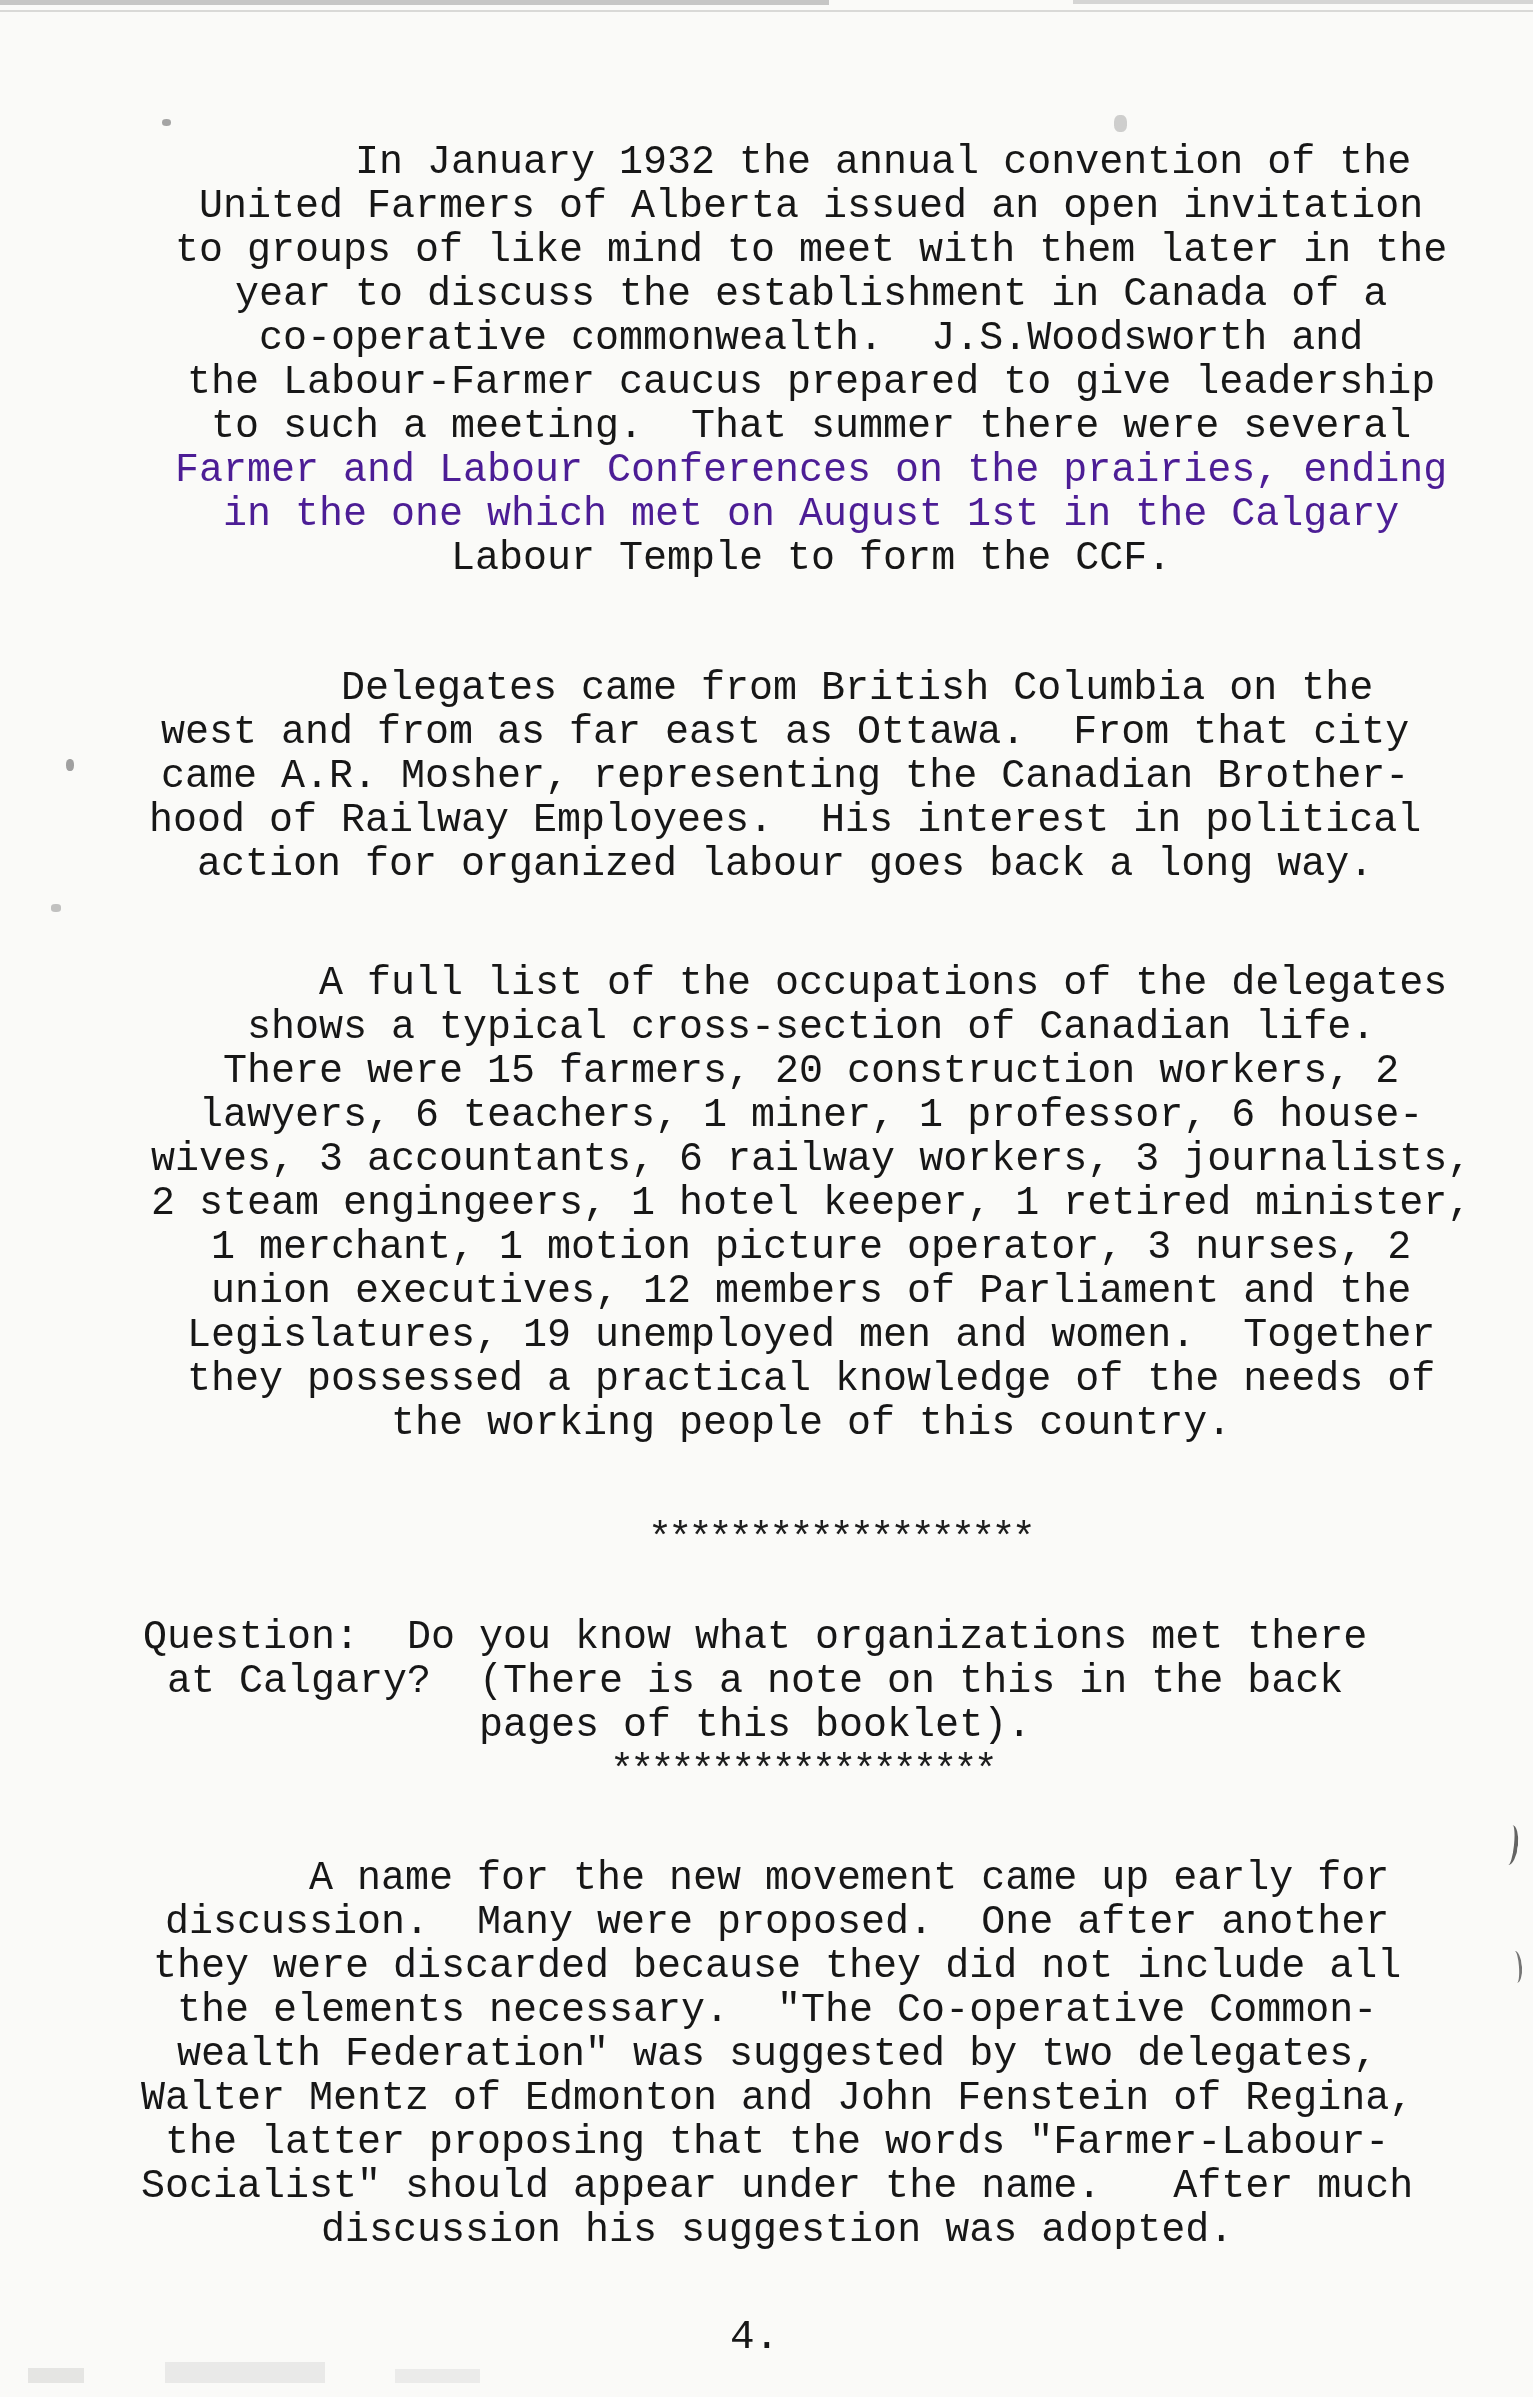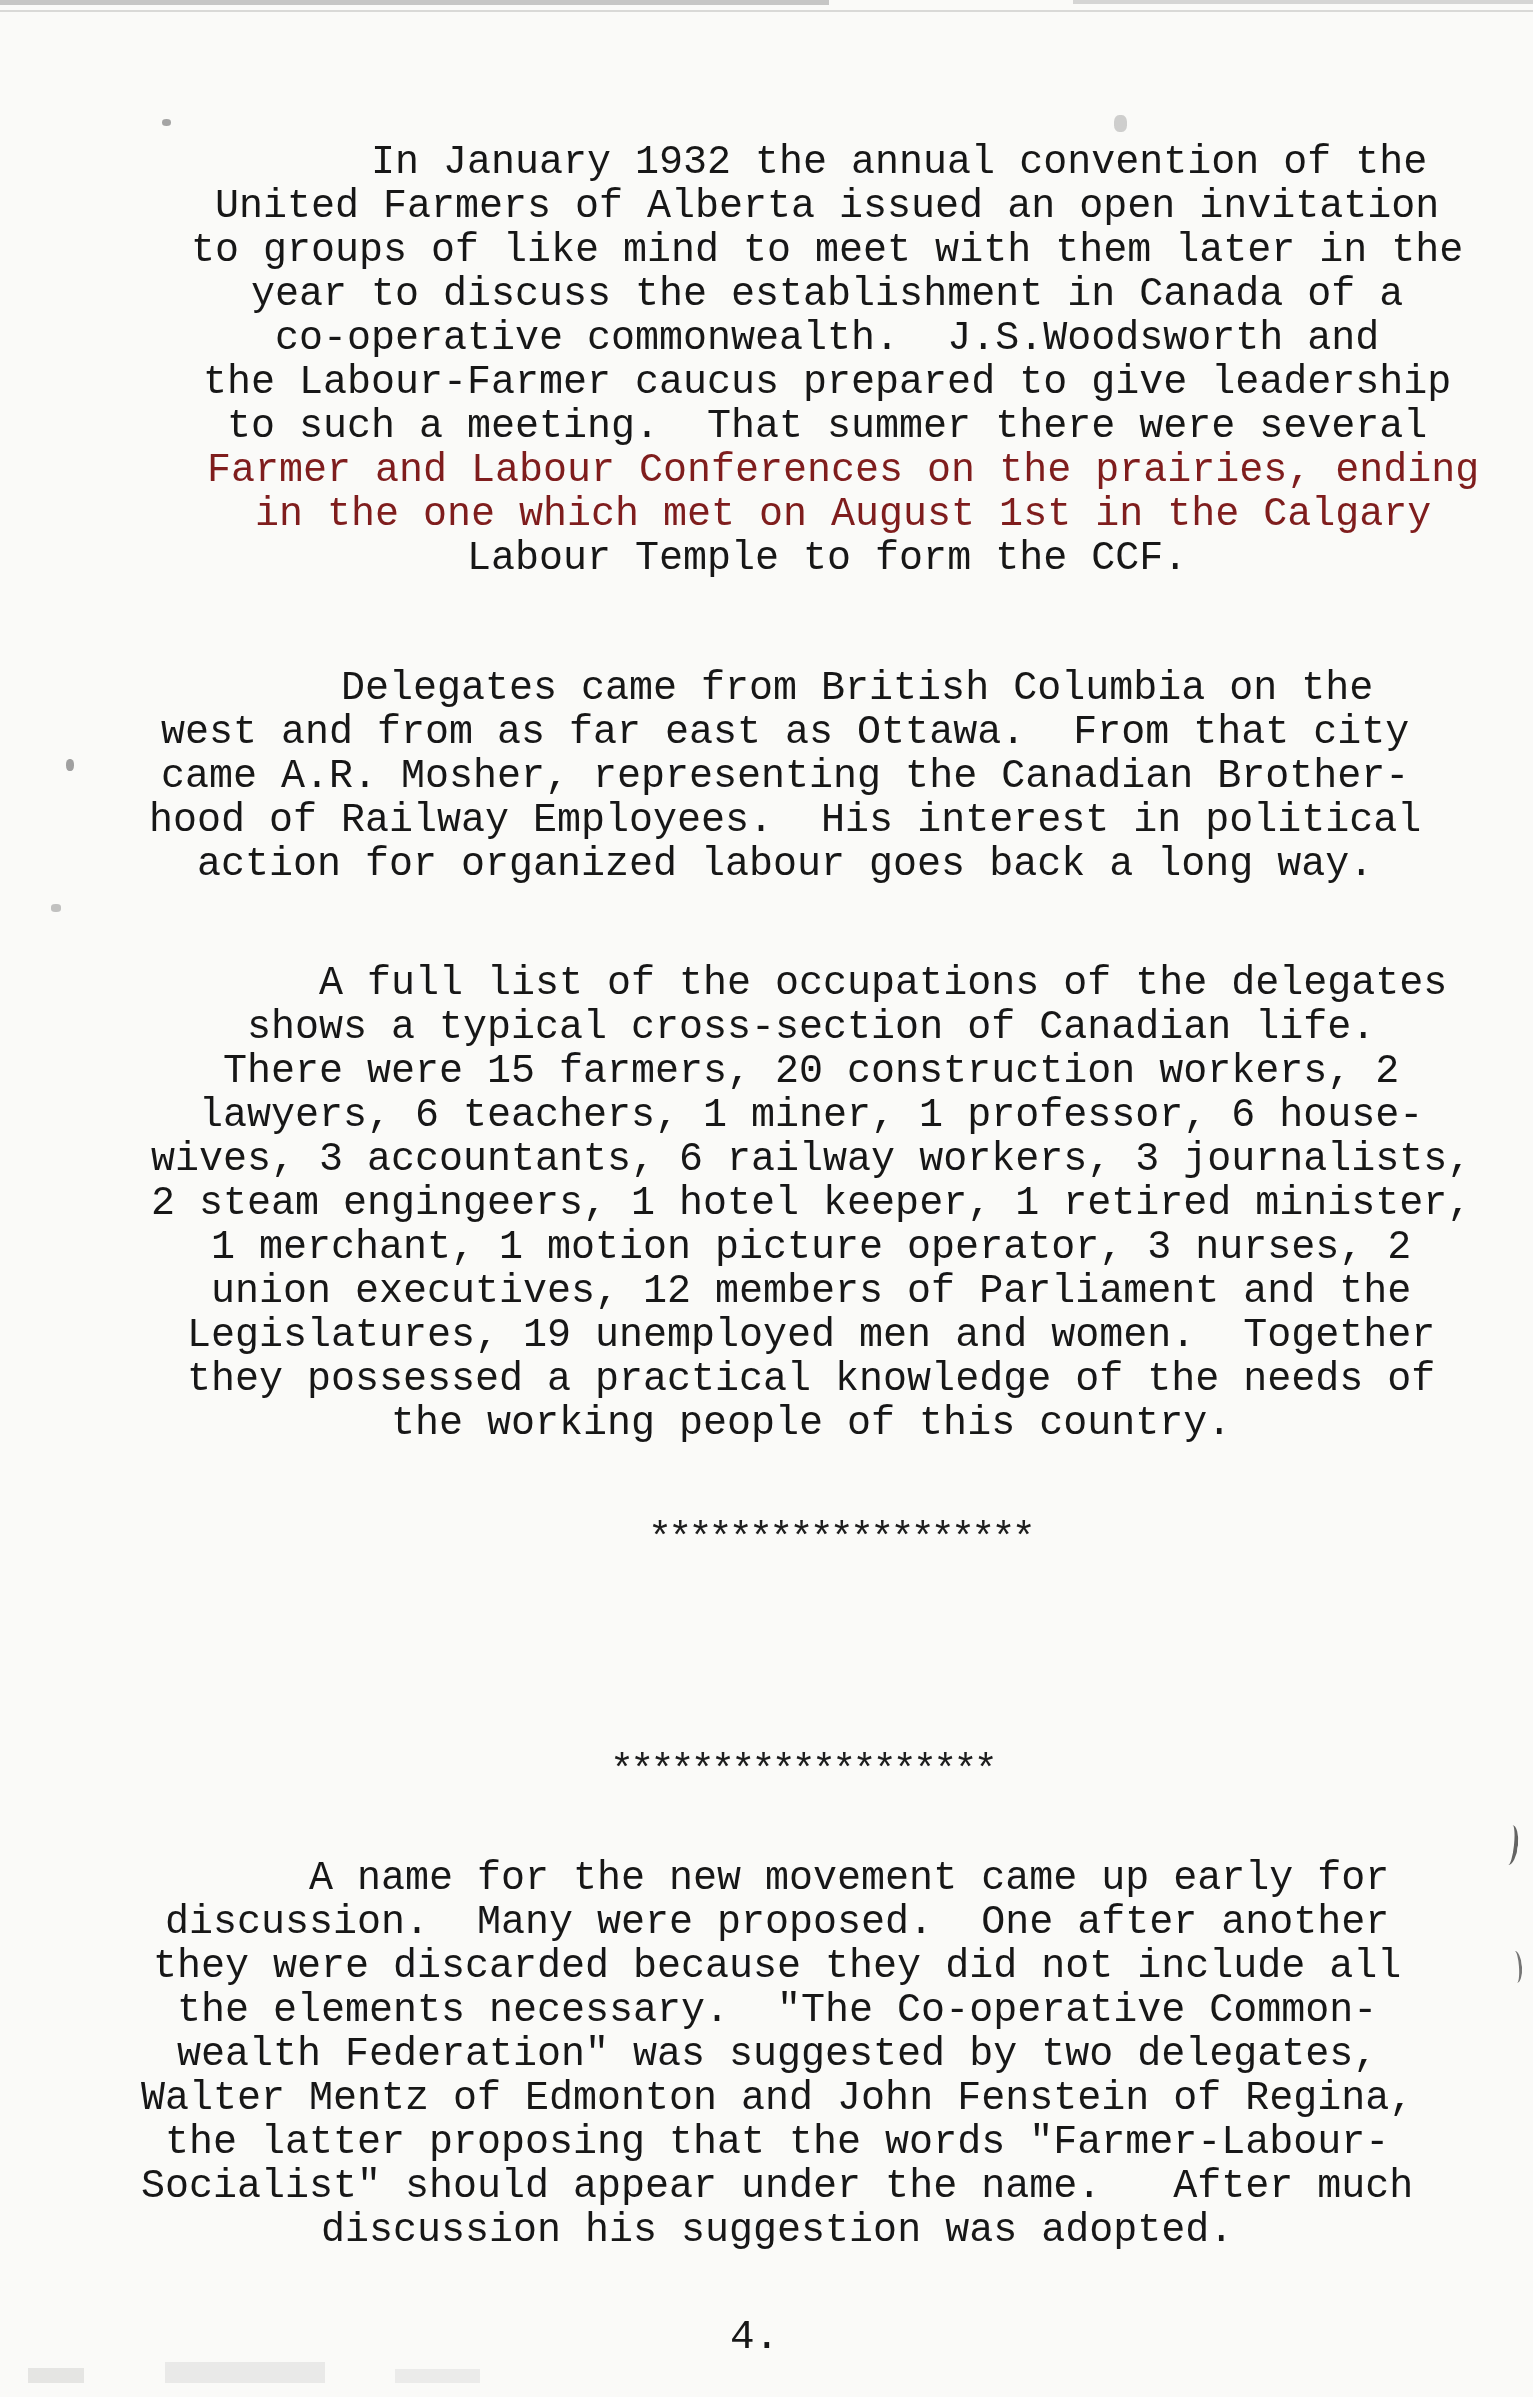--- a/index.html
+++ b/index.html
@@ -19,23 +19,22 @@
   .typed {
     position: absolute;
     font-size: 40px;
     line-height: 44px;
     white-space: pre;
     letter-spacing: 0;
     text-align: center;
   }
   .typed .line { height: 44px; }
   .typed .line.faded {
-    color: #7f1d1d;
+    color: #4c1d95;
     filter: blur(0.4px);
-    margin-left: 32px;
   }
   .separator {
     position: absolute;
     font-size: 40px;
     line-height: 44px;
     white-space: pre;
     letter-spacing: -3.8px;
     color: #1d1d1d;
   }
   .page-number {
@@ -85,20 +84,21 @@
   <div class="artifact a-bsmudge3"></div>
 
   <div class="typed" style="left:175px; top:141px;"><div class="line">      In January 1932 the annual convention of the</div><div class="line">United Farmers of Alberta issued an open invitation</div><div class="line">to groups of like mind to meet with them later in the</div><div class="line">year to discuss the establishment in Canada of a</div><div class="line">co-operative commonwealth.  J.S.Woodsworth and</div><div class="line">the Labour-Farmer caucus prepared to give leadership</div><div class="line">to such a meeting.  That summer there were several</div><div class="line faded">Farmer and Labour Conferences on the prairies, ending</div><div class="line faded">in the one which met on August 1st in the Calgary</div><div class="line">Labour Temple to form the CCF.</div></div>
 
   <div class="typed" style="left:149px; top:667px;"><div class="line">      Delegates came from British Columbia on the</div><div class="line">west and from as far east as Ottawa.  From that city</div><div class="line">came A.R. Mosher, representing the Canadian Brother-</div><div class="line">hood of Railway Employees.  His interest in political</div><div class="line">action for organized labour goes back a long way.</div></div>
 
   <div class="typed" style="left:151px; top:962px;"><div class="line">      A full list of the occupations of the delegates</div><div class="line">shows a typical cross-section of Canadian life.</div><div class="line">There were 15 farmers, 20 construction workers, 2</div><div class="line">lawyers, 6 teachers, 1 miner, 1 professor, 6 house-</div><div class="line">wives, 3 accountants, 6 railway workers, 3 journalists,</div><div class="line">2 steam engingeers, 1 hotel keeper, 1 retired minister,</div><div class="line">1 merchant, 1 motion picture operator, 3 nurses, 2</div><div class="line">union executives, 12 members of Parliament and the</div><div class="line">Legislatures, 19 unemployed men and women.  Together</div><div class="line">they possessed a practical knowledge of the needs of</div><div class="line">the working people of this country.</div></div>
 
   <div class="separator" style="left:648px; top:1518px;">*******************</div>
 
+  <div class="typed" style="left:143px; top:1616px;"><div class="line">Question:  Do you know what organizations met there</div><div class="line">at Calgary?  (There is a note on this in the back</div><div class="line">pages of this booklet).</div></div>
 
   <div class="separator" style="left:610px; top:1750px;">*******************</div>
 
   <div class="typed" style="left:141px; top:1857px;"><div class="line">      A name for the new movement came up early for</div><div class="line">discussion.  Many were proposed.  One after another</div><div class="line">they were discarded because they did not include all</div><div class="line">the elements necessary.  "The Co-operative Common-</div><div class="line">wealth Federation" was suggested by two delegates,</div><div class="line">Walter Mentz of Edmonton and John Fenstein of Regina,</div><div class="line">the latter proposing that the words "Farmer-Labour-</div><div class="line">Socialist" should appear under the name.   After much</div><div class="line">discussion his suggestion was adopted.</div></div>
 
   <div class="page-number" style="left:730px; top:2315px;">4.</div>
 
 </div>
 
 

